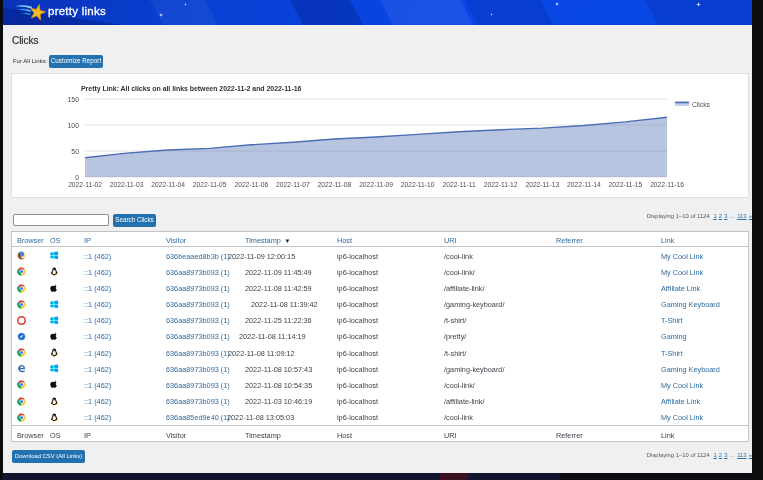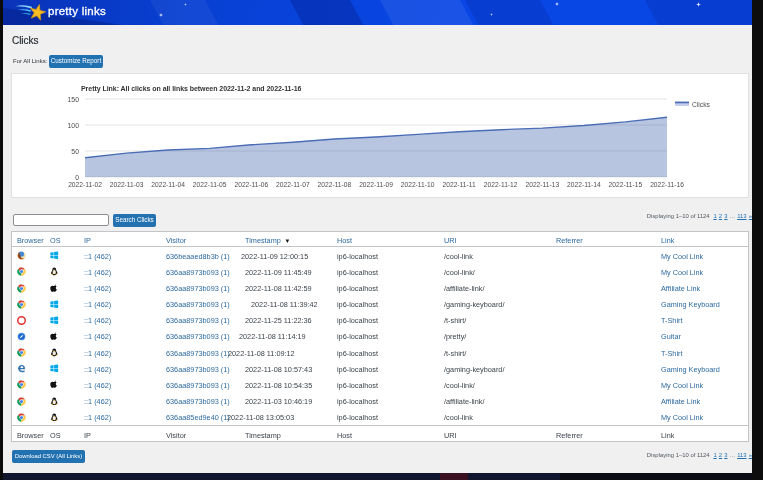--- a/index.html
+++ b/index.html
@@ -122,21 +122,21 @@
           <path d="M5 10c0 6 4 9.5 8.5 9.5-3.5-2-5.5-5-5-9.5z" fill="#7a3410"></path>
         </svg>
         <svg style="position:absolute;left:38px;top:3.8px" width="8.5" height="8.5" viewBox="0 0 24 24">
           <path d="M1 4.5 10 3.2v8.3H1z" fill="#00a8ea"></path>
           <path d="M11.5 3 23 1.3v10.2H11.5z" fill="#00a8ea"></path>
           <path d="M1 12.8h9v8.3L1 19.8z" fill="#00a8ea"></path>
           <path d="M11.5 12.8H23V23l-11.5-1.7z" fill="#00a8ea"></path>
         </svg>
         <span class="lnk" style="left:72px">::1 (462)</span>
         <span class="lnk" style="left:154px">636beaaed8b3b (1)</span>
-        <span class="txt" style="left:229px">2022-11-09 12:00:15</span>
+        <span class="txt" style="left:216px">2022-11-09 12:00:15</span>
         <span class="txt" style="left:325px">ip6-localhost</span>
         <span class="txt" style="left:432px">/cool-link</span>
         <span class="lnk" style="left:649px">My Cool Link</span>
       </div>
 <div style="position:absolute;left:0;top:31.6px;width:737px;height:16.15px">
         <svg style="position:absolute;left:5px;top:3.8px" width="9" height="9" viewBox="0 0 24 24">
           <circle cx="12" cy="12" r="11" fill="#e8e8e8"></circle>
           <path d="M12 1a11 11 0 0 1 9.5 5.5H12a6 6 0 0 0-5.6 4L3 5A11 11 0 0 1 12 1z" fill="#db4437"></path>
           <path d="M3 5.2 8.3 14a6 6 0 0 0 5 3.9L10 23A11 11 0 0 1 3 5.2z" fill="#0f9d58"></path>
           <path d="M21.5 6.5A11 11 0 0 1 10.2 22.9L14.5 15a6 6 0 0 0 1-8.5z" fill="#ffcd40"></path>
@@ -223,21 +223,21 @@
           <path d="M17 7 10.5 10.5 7 17l6.5-3.5z" fill="#fff"></path>
         </svg>
         <svg style="position:absolute;left:38px;top:3.8px" width="8.5" height="8.5" viewBox="0 0 24 24">
           <path d="M16.2 1.8c.2 1.1-.3 2.2-1 3-.7.9-1.8 1.5-2.9 1.4-.2-1 .4-2.1 1-2.9.7-.8 1.9-1.4 2.9-1.5zM19.5 17.2c-.6 1.3-.9 1.9-1.6 3-1 1.6-2.5 3.6-4.3 3.6-1.6 0-2-1-4.1-1s-2.6 1-4.2 1c-1.8 0-3.1-1.8-4.2-3.4C-1.1 16-1.4 10.8 1 8c1.1-1.9 3-3 4.7-3 1.8 0 2.9 1 4.4 1 1.4 0 2.3-1 4.3-1 1.5 0 3.2.8 4.3 2.3-3.8 2.1-3.2 7.5.8 9.9z" transform="translate(1.5 0) scale(.92)" fill="#111"></path>
         </svg>
         <span class="lnk" style="left:72px">::1 (462)</span>
         <span class="lnk" style="left:154px">636aa8973b093 (1)</span>
         <span class="txt" style="left:227px">2022-11-08 11:14:19</span>
         <span class="txt" style="left:325px">ip6-localhost</span>
         <span class="txt" style="left:432px">/pretty/</span>
-        <span class="lnk" style="left:649px">Guitar</span>
+        <span class="lnk" style="left:649px">Gaming</span>
       </div>
 <div style="position:absolute;left:0;top:112.4px;width:737px;height:16.15px">
         <svg style="position:absolute;left:5px;top:3.8px" width="9" height="9" viewBox="0 0 24 24">
           <circle cx="12" cy="12" r="11" fill="#e8e8e8"></circle>
           <path d="M12 1a11 11 0 0 1 9.5 5.5H12a6 6 0 0 0-5.6 4L3 5A11 11 0 0 1 12 1z" fill="#db4437"></path>
           <path d="M3 5.2 8.3 14a6 6 0 0 0 5 3.9L10 23A11 11 0 0 1 3 5.2z" fill="#0f9d58"></path>
           <path d="M21.5 6.5A11 11 0 0 1 10.2 22.9L14.5 15a6 6 0 0 0 1-8.5z" fill="#ffcd40"></path>
           <circle cx="12" cy="12" r="5.2" fill="#fff"></circle>
           <circle cx="12" cy="12" r="4.2" fill="#4285f4"></circle>
         </svg>

